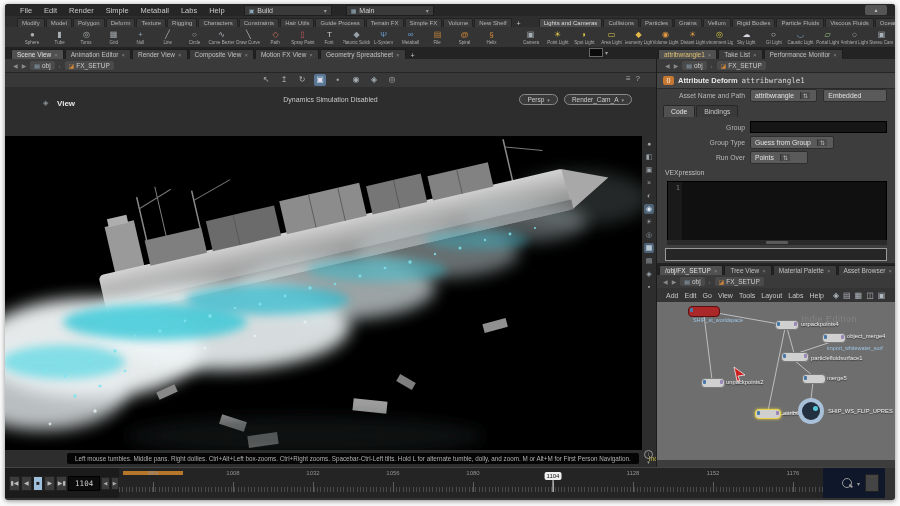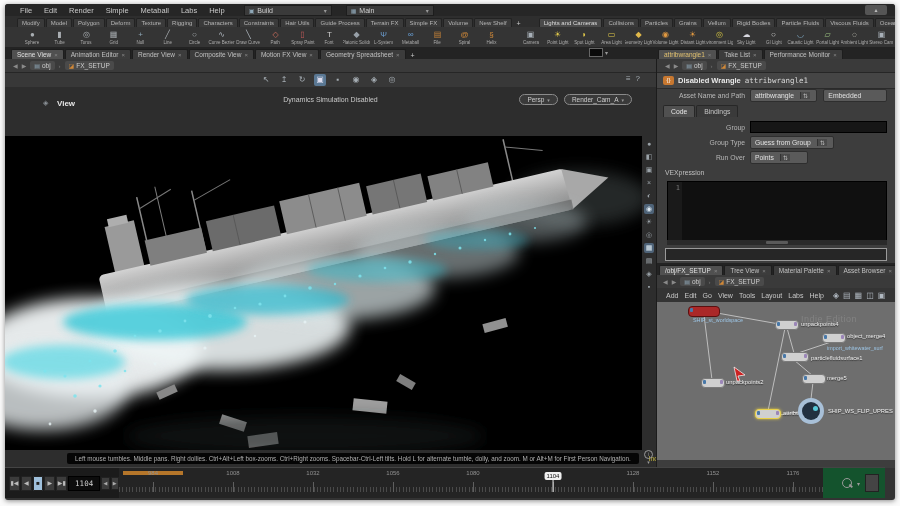--- a/index.html
+++ b/index.html
@@ -101,21 +101,21 @@
   .gnode .fr{position:absolute;right:1px;top:1px;width:3px;height:4px;background:#9b86b8;border-radius:1px;}
   .gnode.red{background:#aa2828;border-color:#5a1010;width:30px;height:9px;}
   .gnode.sel{border:1.5px solid #e8d048;box-shadow:0 0 3px #e8d048;}
   .nlabel{position:absolute;font-size:5.8px;color:#f0f0f0;text-shadow:0 1px 1px rgba(0,0,0,.6);white-space:nowrap;}
   .nsub{position:absolute;font-size:5.4px;color:#9cc4e4;white-space:nowrap;}
   .dopnode{position:absolute;width:26px;height:26px;border-radius:50%;background:#a8c0d8;display:flex;align-items:center;justify-content:center;}
   .dopnode .inner{width:18px;height:18px;border-radius:50%;background:#223040;position:relative;}
   .dopnode .dot{position:absolute;right:2px;top:4px;width:5px;height:5px;border-radius:50%;background:#58c8d8;}
   .watermark{position:absolute;font-size:9px;color:#8a8a8a;opacity:.75;letter-spacing:.5px;}
   
-  .playbar{position:absolute;left:0;right:10px;bottom:2px;height:30px;background:#14532d;border-top:1px solid #444;display:flex;align-items:center;}
+  .playbar{position:absolute;left:0;right:10px;bottom:2px;height:30px;background:#0f172a;border-top:1px solid #444;display:flex;align-items:center;}
   .pcontrols{width:110px;height:100%;background:#1b1b1b;display:flex;align-items:center;gap:1px;padding-left:4px;flex:none;}
   .pbtn{width:11px;height:13px;background:#3c3c3c;border:1px solid #222;color:#bbb;font-size:6px;text-align:center;line-height:13px;border-radius:1px;}
   .pbtn.active{background:#9fc0dc;color:#222;}
   .framebox{width:30px;height:13px;background:#0c0c0c;border:1px solid #000;color:#d0d0d0;font-family:"DejaVu Sans Mono",monospace;font-size:7.5px;text-align:center;padding:0;}
   .stepbtn{width:8px;height:11px;background:#3c3c3c;border:1px solid #222;color:#aaa;font-size:5px;text-align:center;line-height:11px;}
   .ruler{position:relative;flex:1;height:100%;background:#242424;overflow:hidden;}
   .cached{position:absolute;left:4px;top:3px;width:60px;height:4px;background:#b5762a;}
   .ticks-minor{position:absolute;left:0;right:0;bottom:6px;height:5px;background:repeating-linear-gradient(90deg,#4a4a4a 0 1px,transparent 1px 3.3px);}
   .ticks-major{position:absolute;left:34px;right:0;bottom:6px;height:10px;background:repeating-linear-gradient(90deg,#5f5f5f 0 1px,transparent 1px 80px);}
   .tick-label{position:absolute;top:2px;font-size:6px;color:#909090;transform:translateX(-50%);}
@@ -602,21 +602,21 @@
         </span>
       <span class="crumb-sep">›</span>
       <span class="chip">
           <span class="cico" style="color:#d08838">◪</span>
           <span>FX_SETUP</span>
         </span>
     </div>
 
     <div class="rp-header">
       <span class="wrico">{}</span>
-      <span class="rp-type">Disabled Wrangle</span>
+      <span class="rp-type">Attribute Deform</span>
       <span class="rp-name">attribwrangle1</span>
     </div>
 
     <div class="prow" style="top:30px;">
       <span class="plabel">Asset Name and Path</span>
       <span class="dropdown" style="width:62px;">
           <span>attribwrangle</span>
           <span class="spin">⇅</span>
         </span>
       <span class="dropdown" style="width:58px;margin-left:6px;">

